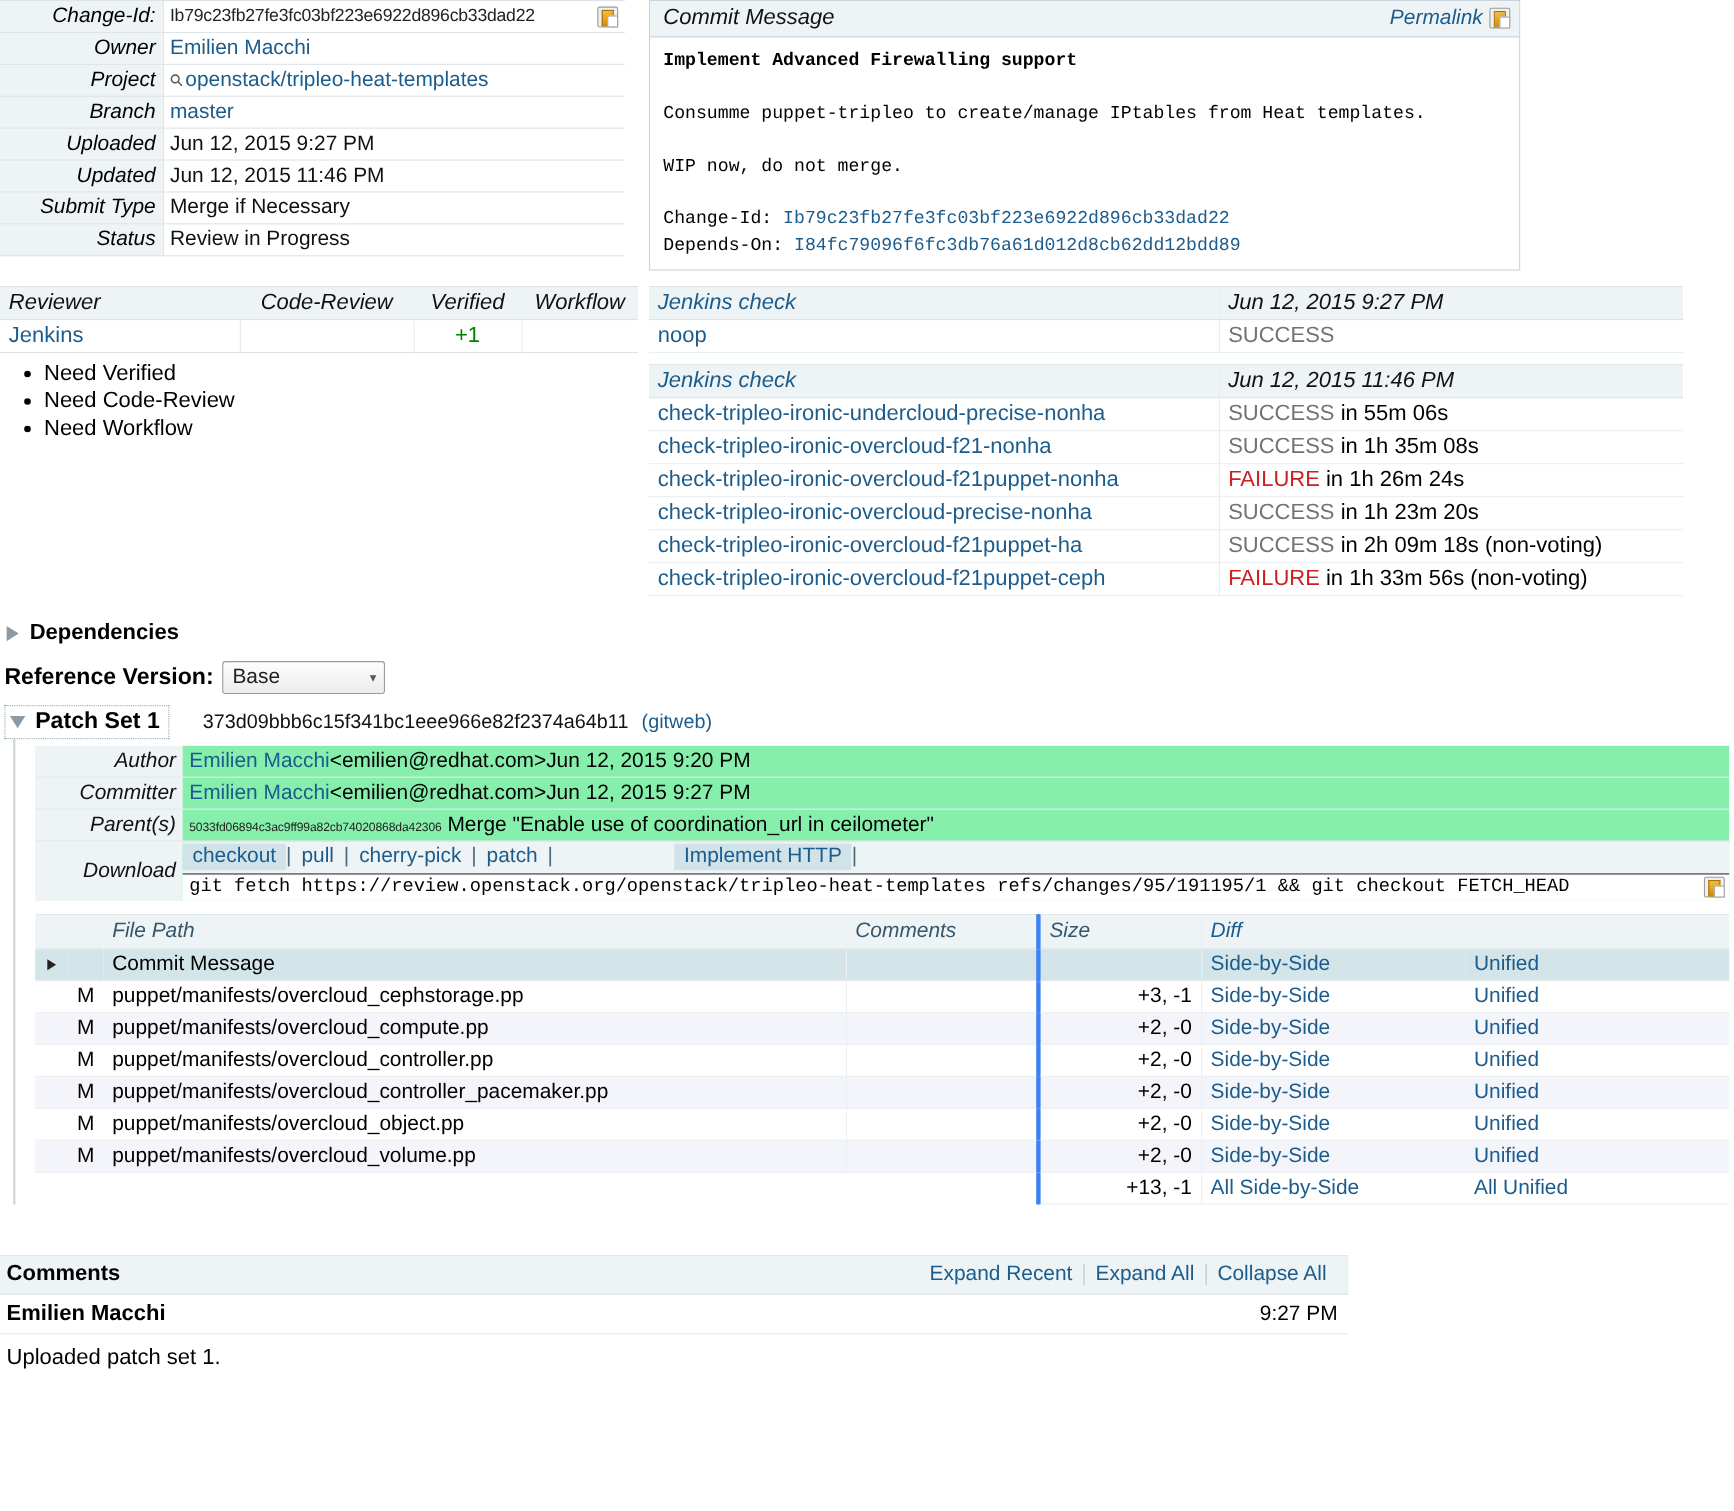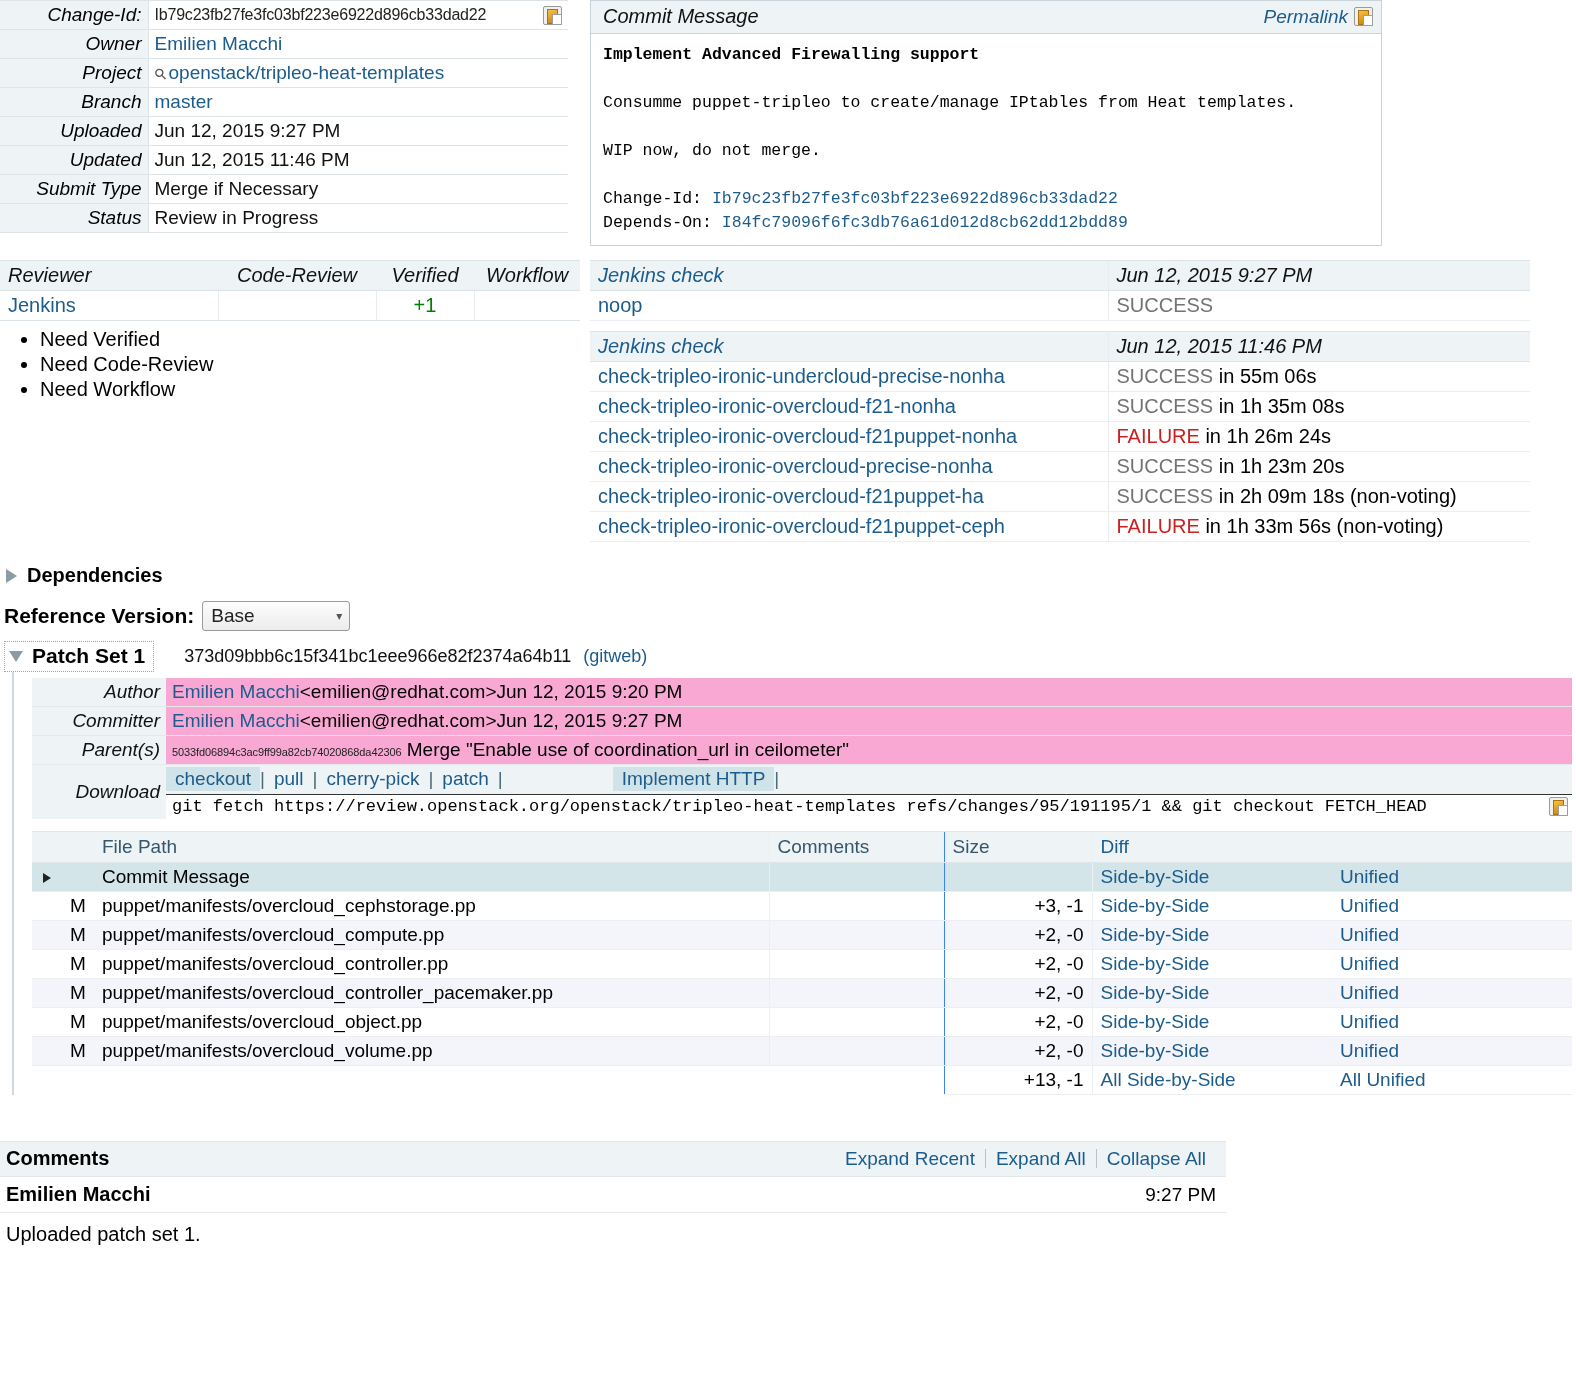--- a/index.html
+++ b/index.html
@@ -132,21 +132,21 @@
 
   #patchset-body { border-left: 2px solid #cfd8dd; margin-left: 12px; padding: 6px 0 0 18px; }
 
   
   #ps-detail { border-collapse: collapse; width: 1540px; }
   #ps-detail td { font-size: 19px; padding: 3px 6px; vertical-align: middle; }
   #ps-detail td.lbl {
     text-align: right; font-style: italic; background: #eef3f5; white-space: nowrap;
     width: 134px; border-bottom: 1px solid #e2e8ec; color: #111;
   }
-  #ps-detail td.val { border-bottom: 1px solid #e2e8ec; background: #f9a8d4; }
+  #ps-detail td.val { border-bottom: 1px solid #e2e8ec; background: #86efac; }
   #ps-detail .email { font-size: 19px; color: #000; }
   #ps-detail .sha-small { font-family: Liberation Sans, sans-serif; font-size: 11px; color: #222; letter-spacing: -0.1px; }
 
   
   td.dl-cell { padding: 0 !important; border-bottom: none !important; }
   .dl-tabs {
     background: #eef3f5; display: flex; align-items: center;
     font-size: 19px; padding: 2px 0 3px 0;
   }
   .dl-tabs .tab { padding: 1px 9px; color: #1c5c8c; cursor: pointer; }
@@ -155,30 +155,30 @@
   .dl-tabs .spacer { width: 110px; }
   .dl-cmd {
     display: flex; align-items: center; justify-content: space-between;
     border-top: 1px solid #333; padding: 2px 4px 3px 6px; background: #fff; text-align: center;
   }
   .dl-cmd .cmd { font-family: "Liberation Mono", monospace; font-size: 17px; white-space: nowrap; color: #000; }
 
   
   #file-table { border-collapse: collapse; width: 1540px; margin-top: 12px; }
   #file-table th {
-    background: #eef3f5; font-weight: normal; font-size: 19px;
+    background: #eef3f5; font-style: italic; font-weight: normal; font-size: 19px;
     color: #34576b; text-align: left; padding: 4px 8px;
     border-bottom: 1px solid #dfe6ea; border-top: 1px solid #dfe6ea; margin-top: 28px;
   }
   #file-table td { font-size: 19px; padding: 3px 8px; border-bottom: 1px solid #eceff1; }
   #file-table .c-arrow { width: 30px; text-align: center; }
   #file-table .c-mod { width: 32px; text-align: center; }
   #file-table .c-path { }
   #file-table .c-comments { width: 175px; border-left: 1px solid #eceff1; }
-  #file-table .c-size { width: 148px; text-align: right; border-left: 1px solid #3b82f6; }
+  #file-table .c-size { width: 148px; text-align: right; border-left: 4px solid #3b82f6; }
   #file-table .c-diff { width: 240px; border-left: 1px solid #eceff1; color: #1c5c8c; }
   #file-table .c-unified { width: 240px; color: #1c5c8c; }
   #file-table tr.commit-msg td { background: #d3e5e8; }
   #file-table tr.alt td { background: #f4f4fb; }
   #file-table tr.total td { border-bottom: 1px solid #eceff1; }
   #file-table tr.total td.c-arrow, #file-table tr.total td.c-mod,
   #file-table tr.total td.c-path, #file-table tr.total td.c-comments { border-bottom: none; }
   .small-tri { display:inline-block; width:0;height:0; border-left: 8px solid #222; border-top: 5px solid transparent; border-bottom: 5px solid transparent; }
 
   

